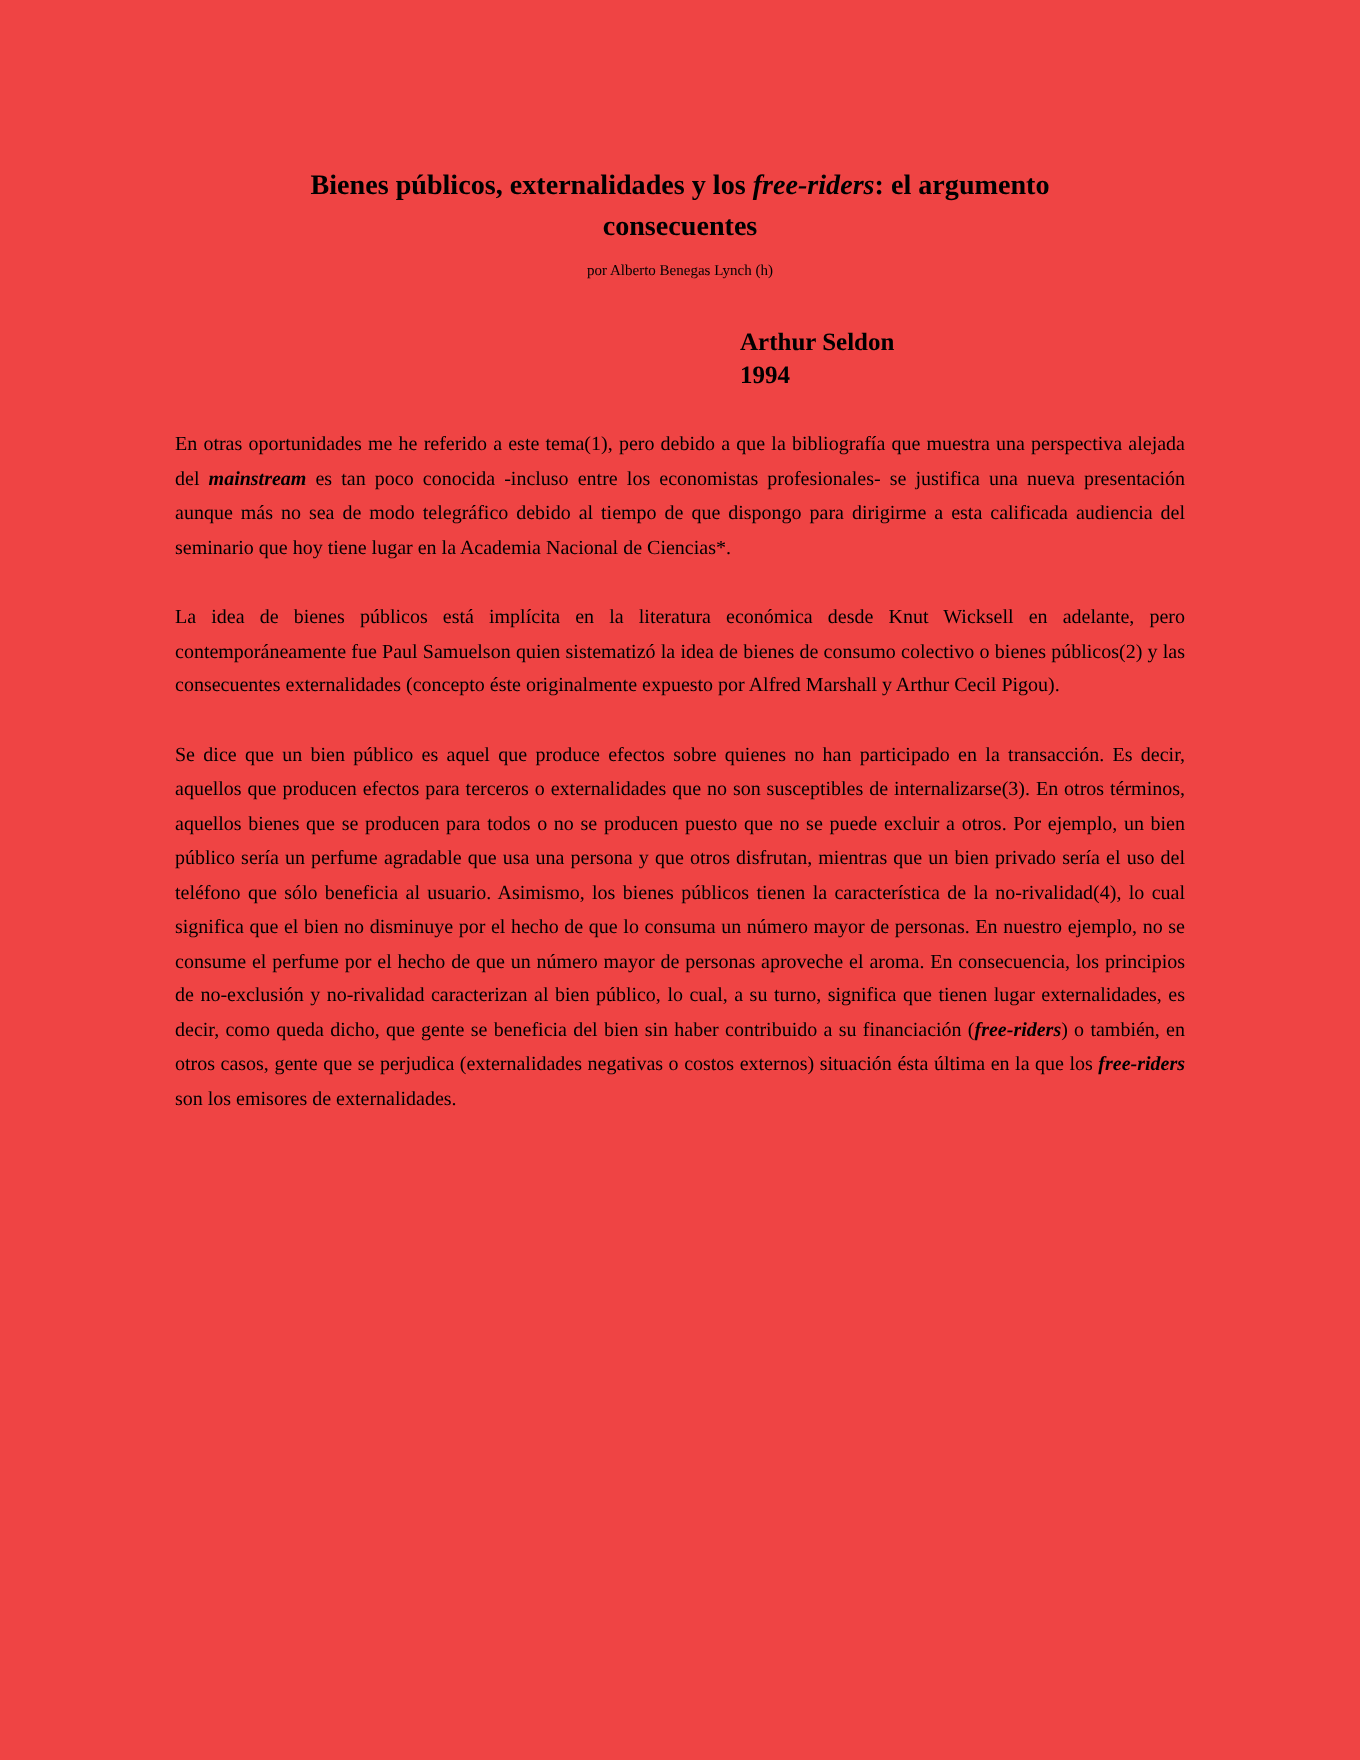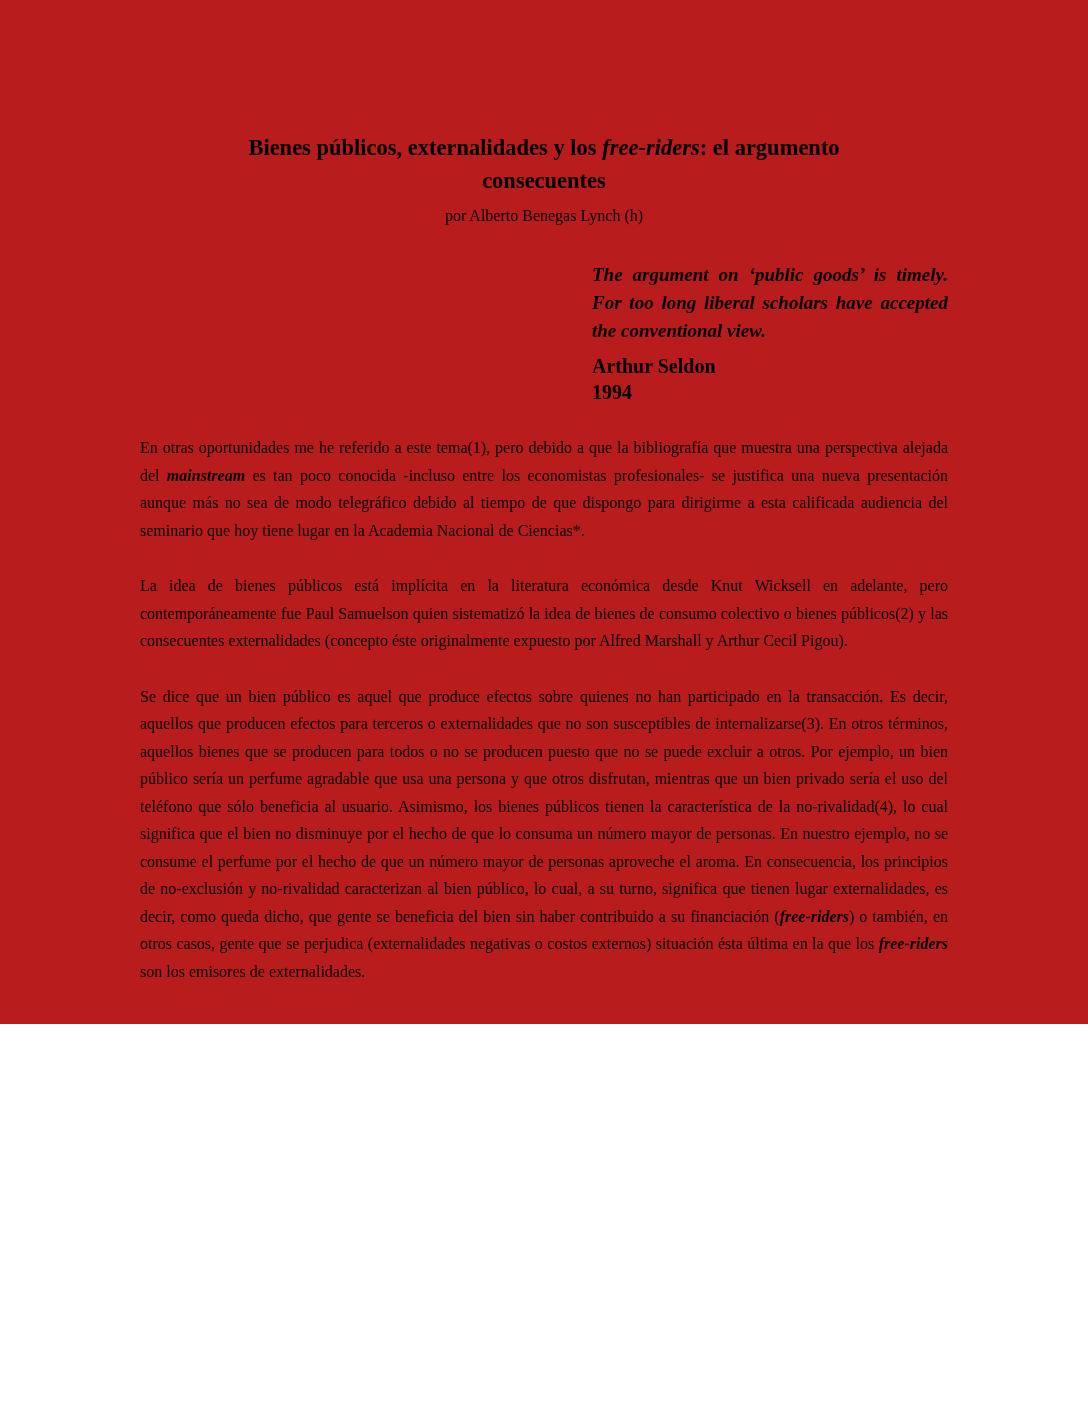--- a/index.html
+++ b/index.html
@@ -3,44 +3,44 @@
 <meta charset="utf-8">
 <style>
   html, body {
     margin: 0;
     padding: 0;
     background: #ffffff;
   }
   .page {
     position: relative;
     width: 1088px;
-    height: 1024px;
+    height: 1408px;
     margin: 0 auto;
     box-sizing: border-box;
     padding: 131px 140px 0 140px;
-    background: #b91c1c;
+    background: #ef4444;
     color: #000000;
     font-family: "Liberation Serif", "DejaVu Serif", serif;
   }
   .doc-title {
     margin: 0 0 6px 0;
     font-size: 22.5px;
     font-weight: bold;
     line-height: 33px;
     text-align: center;
   }
   .doc-title .title-line2 {
     display: block;
   }
   .emph {
     font-style: italic;
     font-weight: bold;
   }
   .byline {
-    font-size: 16px;
+    font-size: 12px;
     line-height: 26px;
     text-align: center;
     margin: 0;
   }
   .epigraph {
     width: 356px;
     margin: 32px 0 0 auto;
   }
   .epigraph-text {
     margin: 0;
@@ -76,21 +76,20 @@
 <div class="page">
 
   <h1 class="doc-title">
     <span>Bienes públicos, externalidades y los </span><span class="emph">free-riders</span><span>: el argumento</span>
     <span class="title-line2">consecuentes</span>
   </h1>
 
   <p class="byline">por Alberto Benegas Lynch (h)</p>
 
   <div class="epigraph">
-    <p class="epigraph-text">The argument on ‘public goods’ is timely. For too long liberal scholars have accepted the conventional view.</p>
     <div class="epigraph-attrib">
       <div>Arthur Seldon</div>
       <div>1994</div>
     </div>
   </div>
 
   <div class="body-text">
 
     <p class="para">
       <span>En otras oportunidades me he referido a este tema(1), pero debido a que la bibliografía que muestra una perspectiva alejada del </span><span class="emph">mainstream</span><span> es tan poco conocida -incluso entre los economistas profesionales- se justifica una nueva presentación aunque más no sea de modo telegráfico debido al tiempo de que dispongo para dirigirme a esta calificada audiencia del seminario que hoy tiene lugar en la Academia Nacional de Ciencias*.</span>

